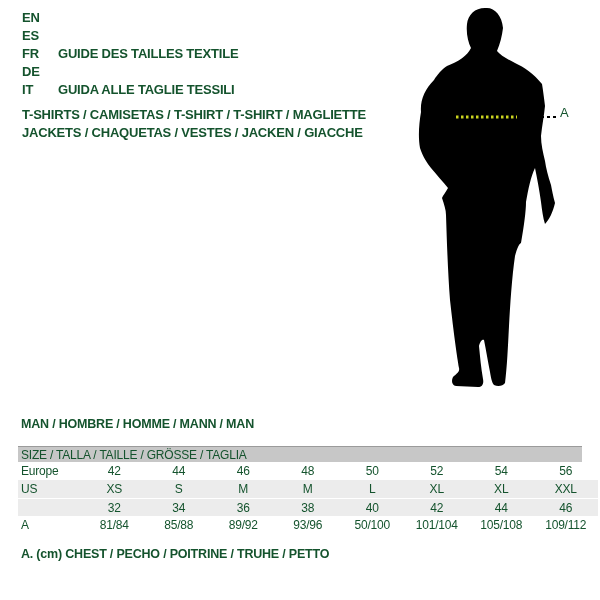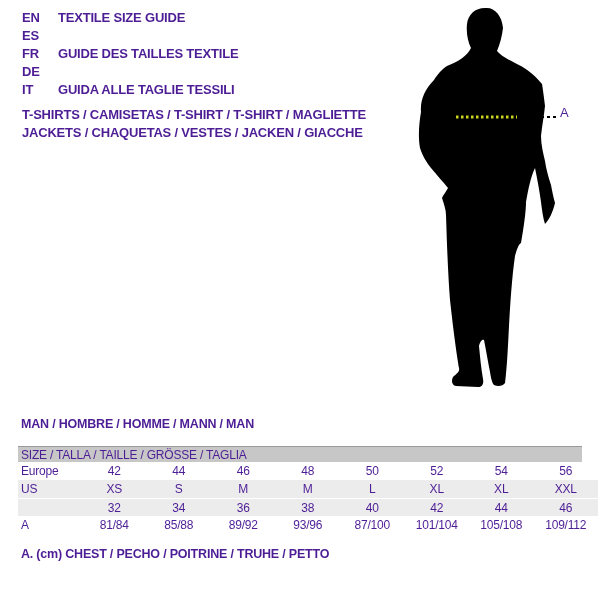--- a/index.html
+++ b/index.html
@@ -1,18 +1,18 @@
 <!DOCTYPE html>
 <html><head>
 <meta charset="utf-8">
 <style>
   html,body{margin:0;padding:0;background:#fff;}
   .canvas{
     position:relative;width:600px;height:600px;background:#ffffff;overflow:hidden;
-    font-family:"Liberation Sans","DejaVu Sans",sans-serif;color:#4c1d95;
+    font-family:"Liberation Sans","DejaVu Sans",sans-serif;color:#14532d;
   }
   
   .lang-list{position:absolute;left:22px;top:9px;}
   .lang-row{display:flex;height:18px;line-height:18px;font-size:13px;font-weight:700;letter-spacing:-0.2px;}
   .lang-code{width:36px;flex:0 0 36px;}
   .lang-label{white-space:nowrap;}
   
   .categories{position:absolute;left:22px;top:106px;}
   .cat-line{height:18px;line-height:18px;font-size:13px;font-weight:700;letter-spacing:-0.2px;white-space:nowrap;}
   
@@ -33,21 +33,20 @@
   .footnote{position:absolute;left:21px;top:546px;font-size:12.5px;font-weight:700;letter-spacing:-0.2px;line-height:16px;white-space:nowrap;}
 </style>
 </head>
 <body>
 
 <div class="canvas">
 
   <div class="lang-list">
     <div class="lang-row">
       <span class="lang-code">EN</span>
-      <span class="lang-label">TEXTILE SIZE GUIDE</span>
     </div>
     <div class="lang-row">
       <span class="lang-code">ES</span>
     </div>
     <div class="lang-row">
       <span class="lang-code">FR</span>
       <span class="lang-label">GUIDE DES TAILLES TEXTILE</span>
     </div>
     <div class="lang-row">
       <span class="lang-code">DE</span>
@@ -127,21 +126,21 @@
       <span class="cell">44</span>
       <span class="cell">46</span>
     </div>
 
     <div class="trow" style="background:#ffffff;">
       <span class="rlabel">A</span>
       <span class="cell">81/84</span>
       <span class="cell">85/88</span>
       <span class="cell">89/92</span>
       <span class="cell">93/96</span>
-      <span class="cell">87/100</span>
+      <span class="cell">50/100</span>
       <span class="cell">101/104</span>
       <span class="cell">105/108</span>
       <span class="cell">109/112</span>
     </div>
   </div>
 
   <div class="footnote">A. (cm) CHEST / PECHO / POITRINE / TRUHE / PETTO</div>
 
 </div>
 

